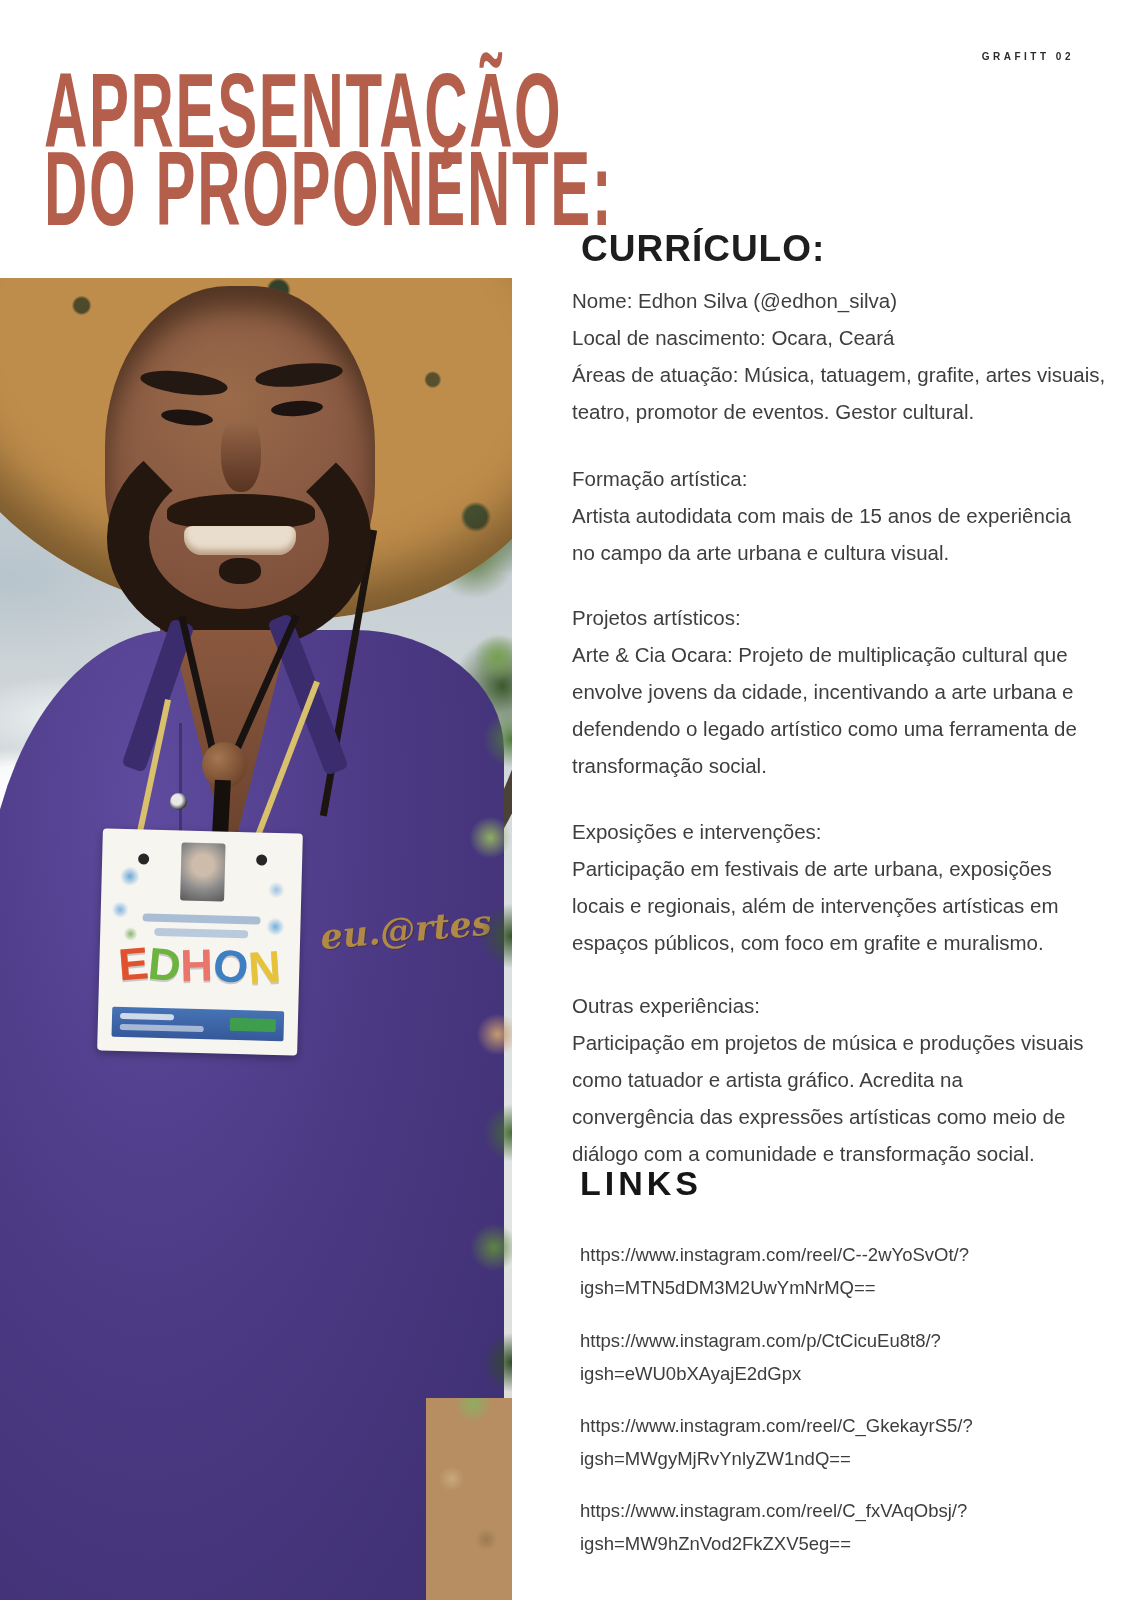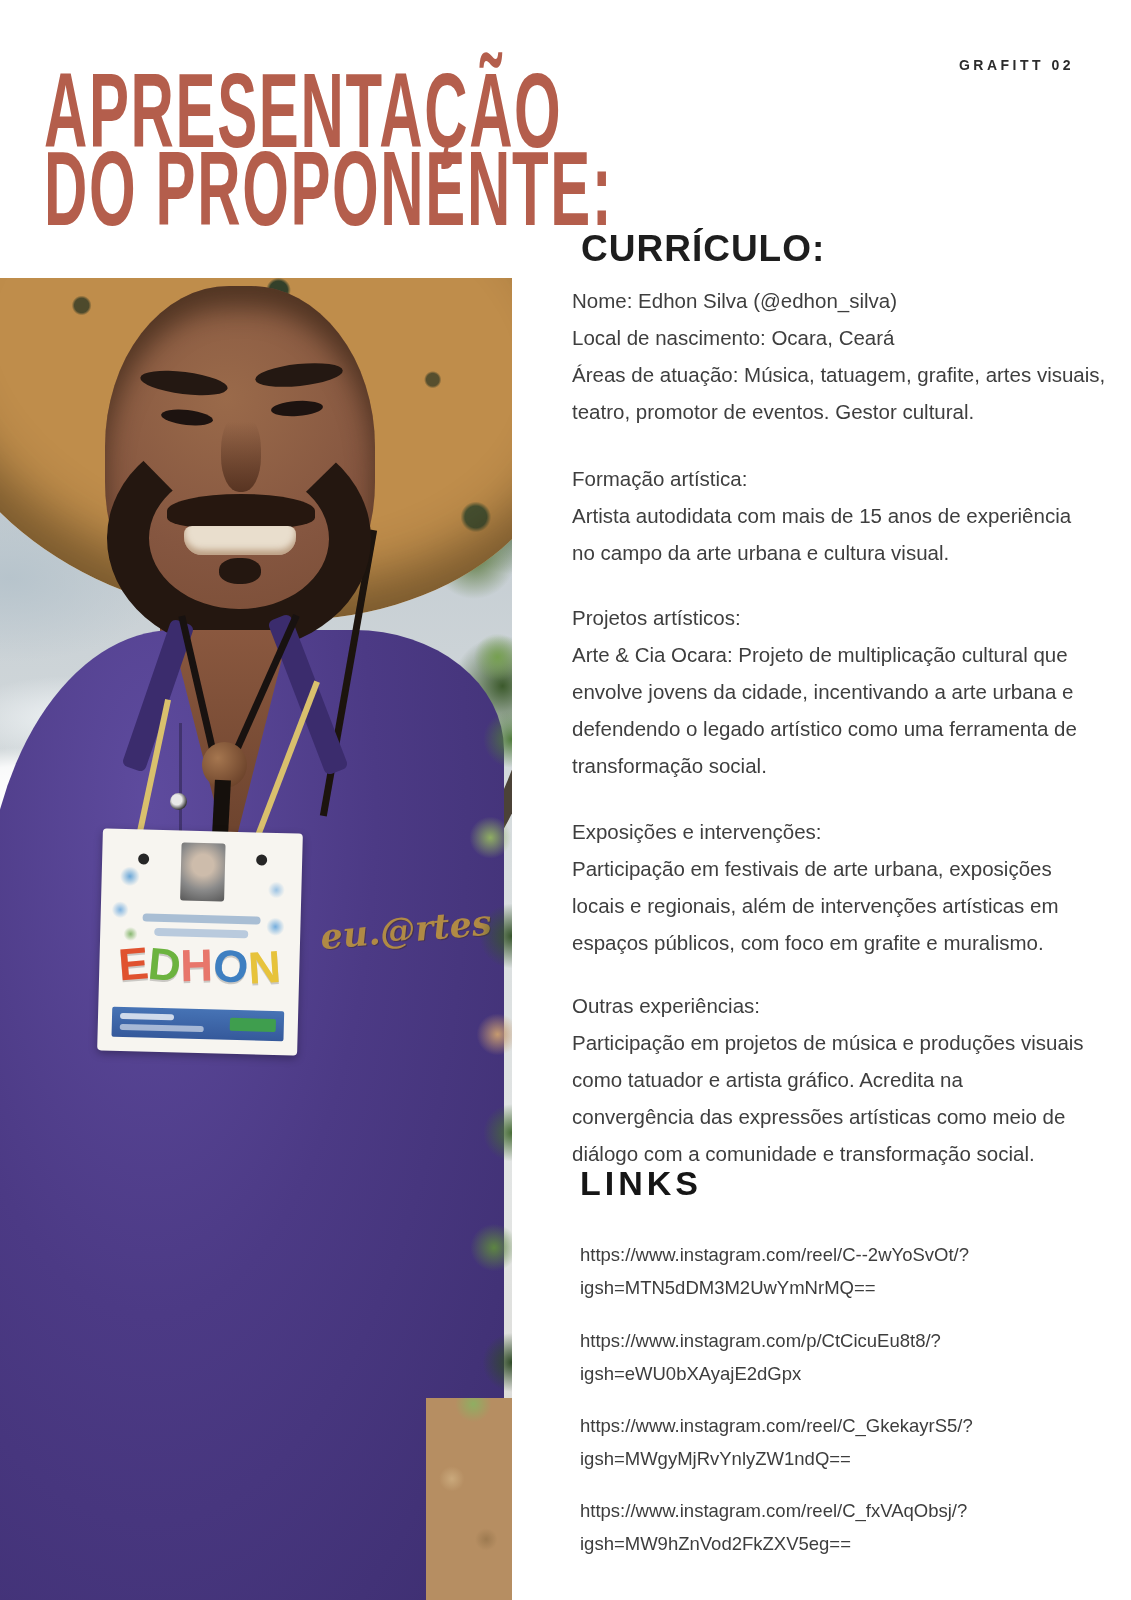--- a/index.html
+++ b/index.html
@@ -2,22 +2,22 @@
 <html><head>
 <meta charset="utf-8">
 <style>
   html,body{margin:0;padding:0;}
   body{
     width:1131px;height:1600px;position:relative;overflow:hidden;
     background:#ffffff;font-family:"Liberation Sans",sans-serif;
   }
   
   .tag{
-    position:absolute;top:57px;right:57px;
-    font-size:14px;font-weight:700;letter-spacing:3.5px;color:#2b2b2b;
+    position:absolute;top:51px;right:57px;
+    font-size:10px;font-weight:700;letter-spacing:3.5px;color:#2b2b2b;
   }
   .title-line{
     position:absolute;left:44px;color:#b45e4c;font-weight:700;
     font-size:106px;line-height:1;white-space:nowrap;
     transform:scaleX(0.565);transform-origin:left top;letter-spacing:3px;
   }
   .t1{top:57px;}
   .t2{top:135px;}
   
   .h-curriculo{

